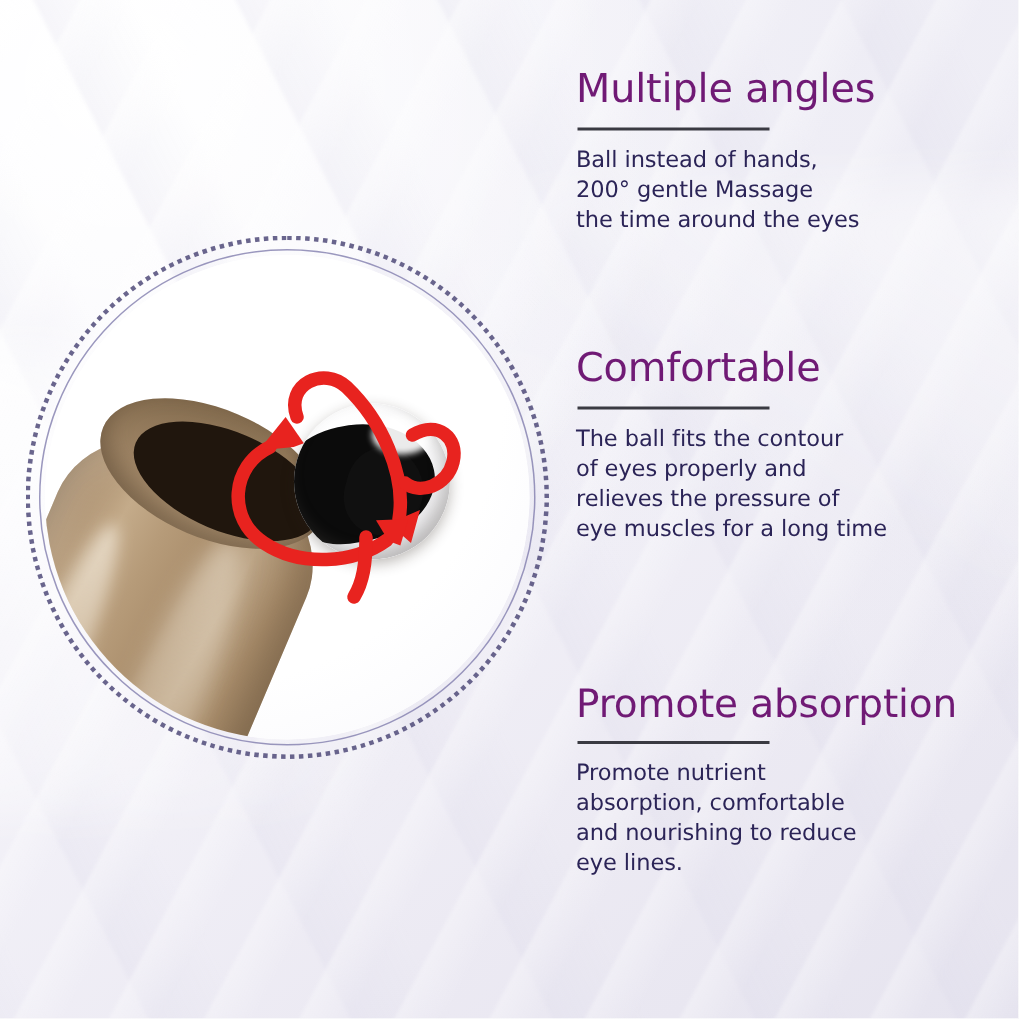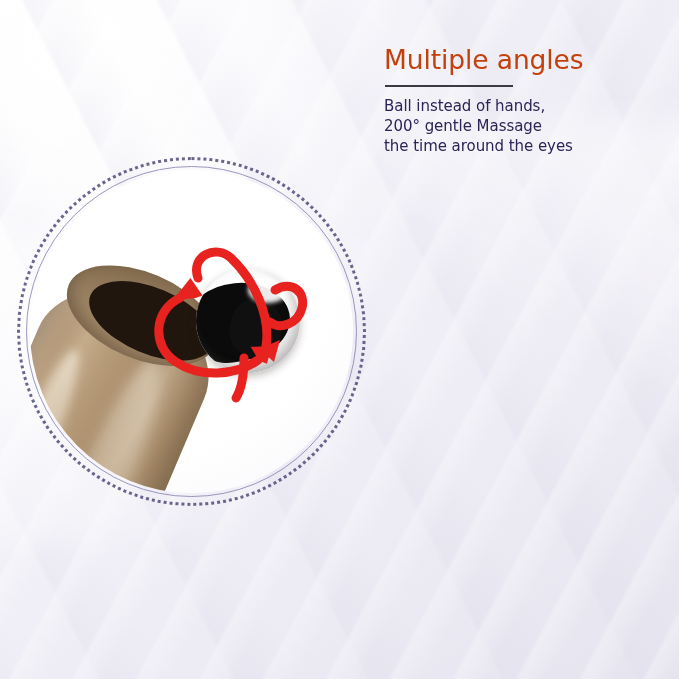--- a/index.html
+++ b/index.html
@@ -256,21 +256,21 @@
   .feature-1 { top: 46px; }
   .feature-2 { top: 232px; }
   .feature-3 { top: 456px; }
 
   .f-title {
     margin: 0;
     font-size: 26.5px;
     font-weight: 400;
     line-height: 1.08;
     letter-spacing: -0.1px;
-    color: #c2410c;
+    color: #701a75;
     white-space: nowrap;
   }
   .feature-3 .f-title { font-size: 26px; }
 
   .f-rule {
     width: 128px;
     height: 2px;
     background: #3a3a42;
     margin: 10px 0 9px 1px;
   }
@@ -340,16 +340,36 @@
     <div class="feature feature-1">
       <h2 class="f-title">Multiple angles</h2>
       <div class="f-rule"></div>
       <p class="f-body">
         <span>Ball instead of hands,</span>
         <span>200° gentle Massage</span>
         <span>the time around the eyes</span>
       </p>
     </div>
 
-
+    <div class="feature feature-2">
+      <h2 class="f-title">Comfortable</h2>
+      <div class="f-rule"></div>
+      <p class="f-body">
+        <span>The ball fits the contour</span>
+        <span>of eyes properly and</span>
+        <span>relieves the pressure of</span>
+        <span>eye muscles for a long time</span>
+      </p>
+    </div>
+
+    <div class="feature feature-3">
+      <h2 class="f-title">Promote absorption</h2>
+      <div class="f-rule"></div>
+      <p class="f-body">
+        <span>Promote nutrient</span>
+        <span>absorption, comfortable</span>
+        <span>and nourishing to reduce</span>
+        <span>eye lines.</span>
+      </p>
+    </div>
 
   </div>
 </div>
 
 </body></html>

